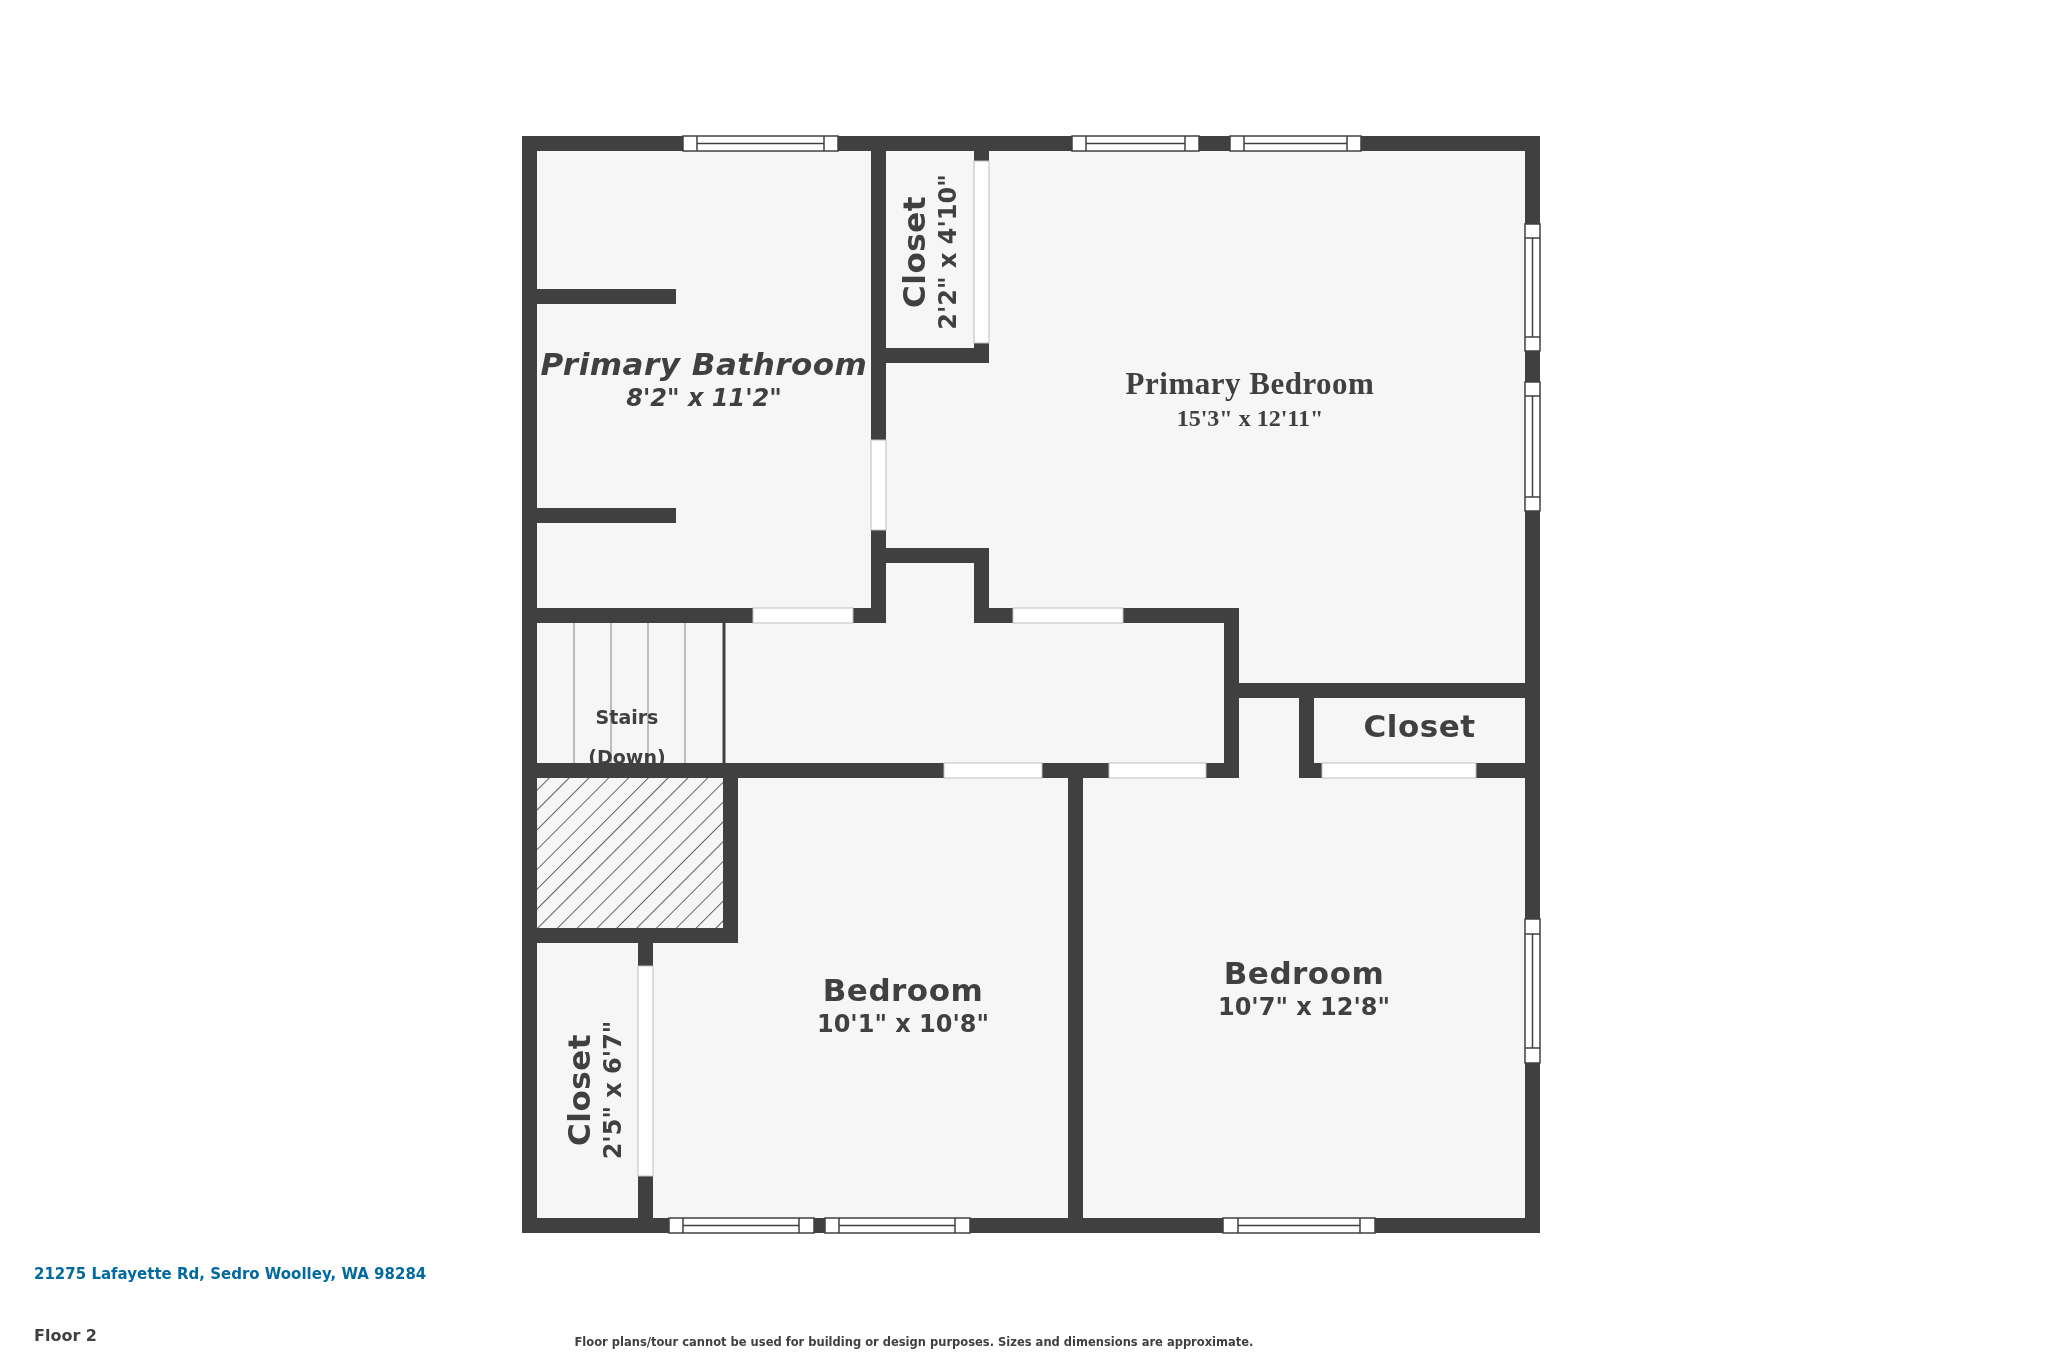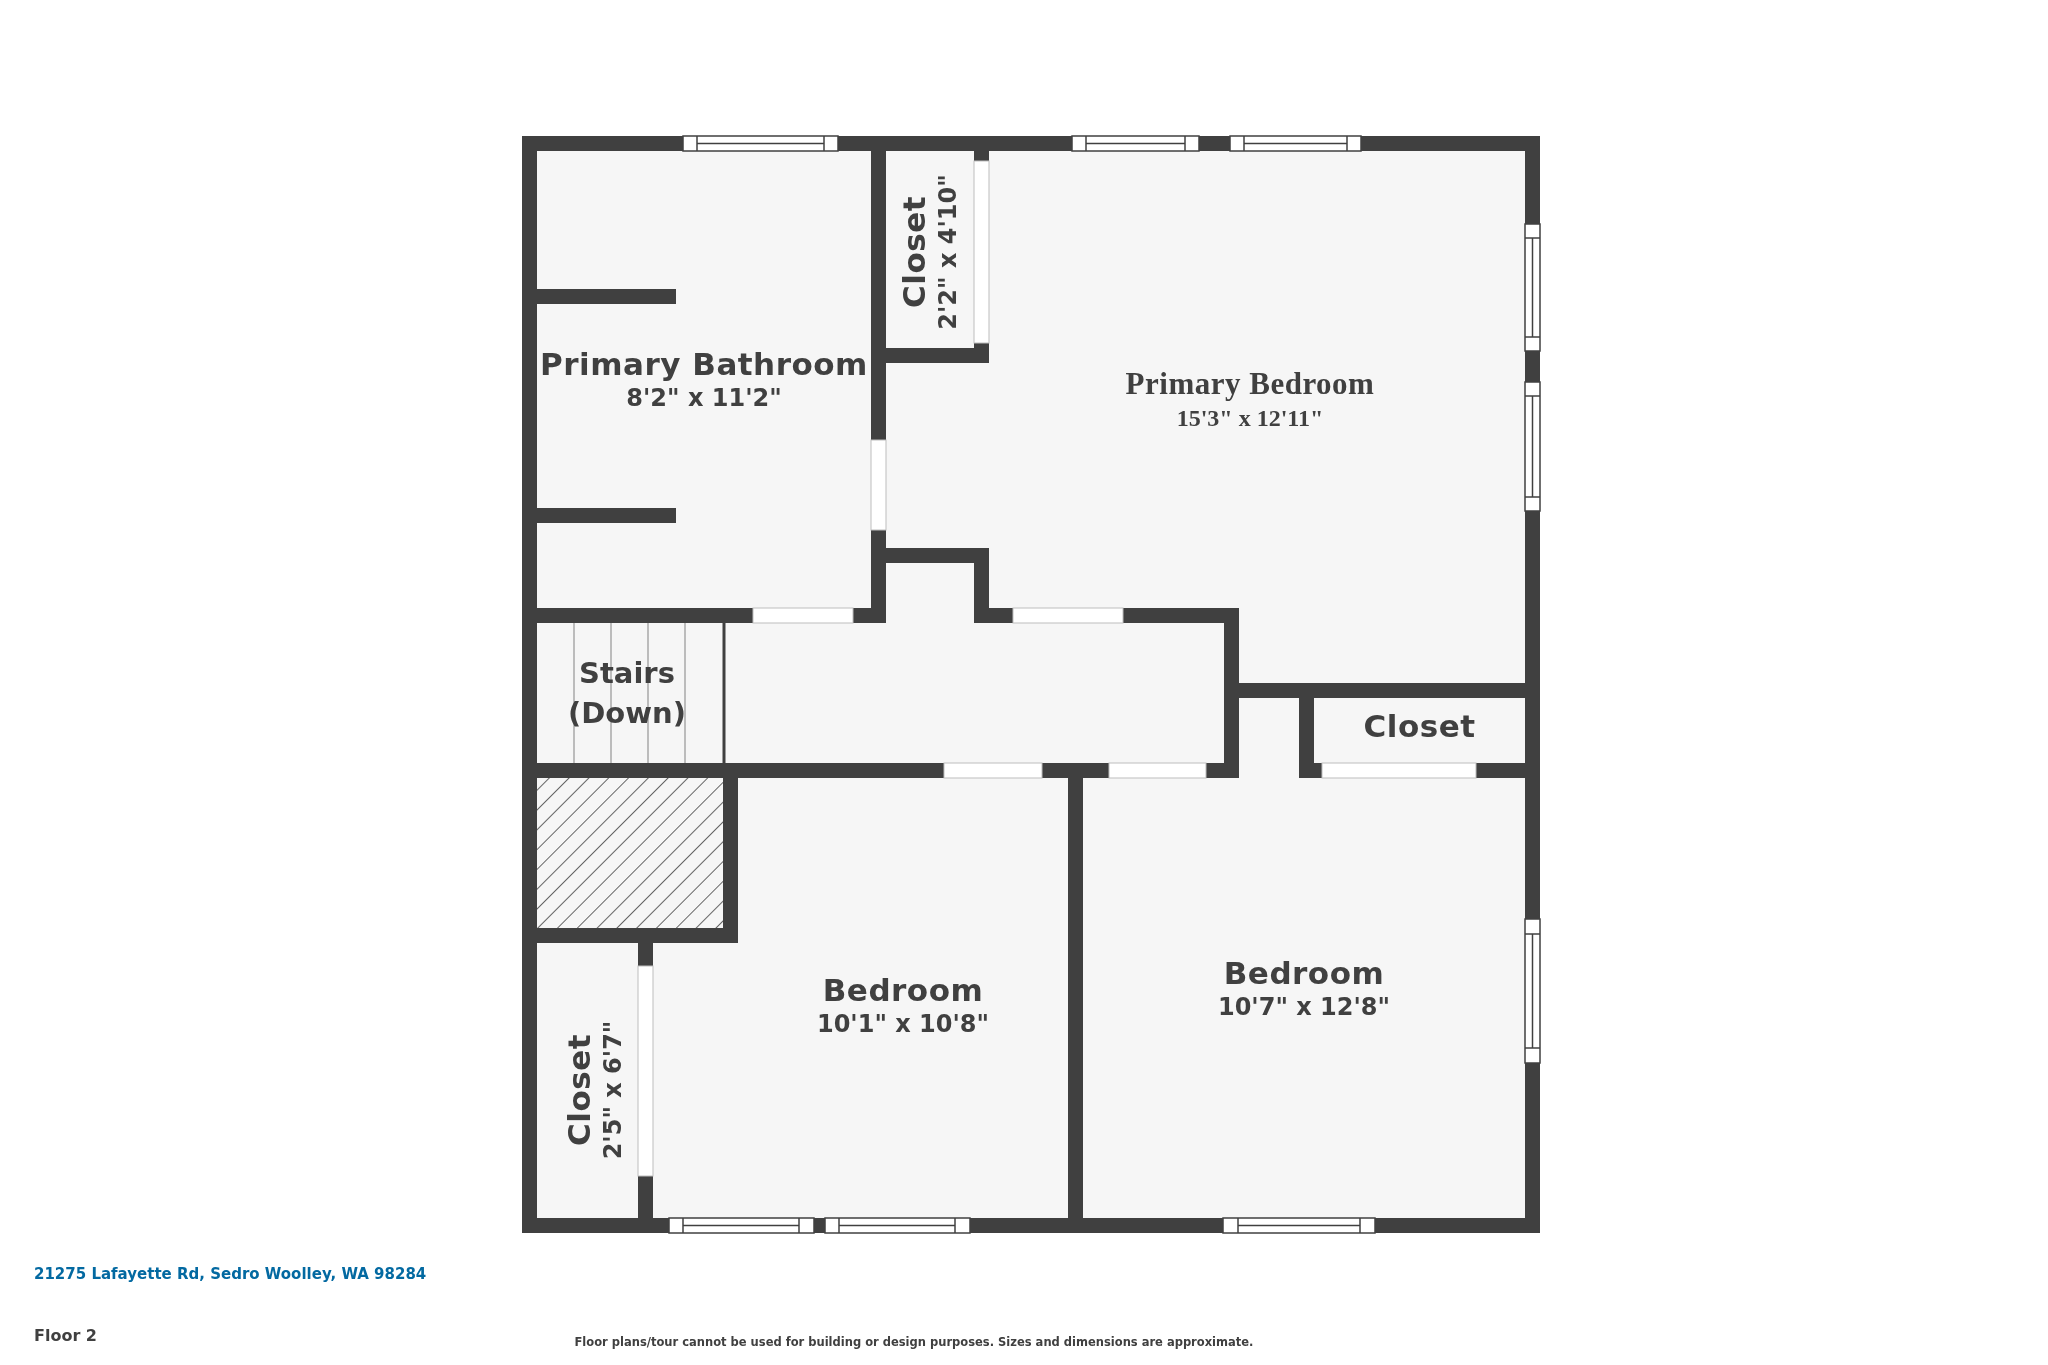--- a/index.html
+++ b/index.html
@@ -7,21 +7,21 @@
          font-family: "DejaVu Sans", "Liberation Sans", sans-serif; color: #404040; }
   #plan { position: absolute; left: 0; top: 0; width: 2048px; height: 1365px; }
   .room-label { position: absolute; text-align: center; font-weight: bold; color: #404040; white-space: nowrap; }
   .room-name { font-size: 31px; line-height: 36px; letter-spacing: 0.5px; }
   .room-dims { font-size: 24px; line-height: 32px; }
   .rot { transform-origin: center center; transform: rotate(-90deg); }
   .footer-address { position: absolute; left: 34px; top: 1265px; font-size: 15px; font-weight: bold; color: #0369a1; }
   .footer-floor { position: absolute; left: 34px; top: 1326px; font-size: 16px; font-weight: bold; color: #404040; }
   .footer-disclaimer { position: absolute; left: 0; width: 1828px; top: 1335px; text-align: center;
                        font-size: 11.5px; font-weight: bold; color: #404040; }
-  .stairs-label { font-size: 29px; line-height: 40px; }
+  .stairs-label { font-size: 19px; line-height: 40px; margin-top: 44px; }
 </style>
 </head>
 <body>
 
 <svg id="plan" viewBox="0 0 2048 1365" xmlns="http://www.w3.org/2000/svg">
   <defs>
     <pattern id="hatch" patternUnits="userSpaceOnUse" width="14" height="14" patternTransform="rotate(45)">
       <rect width="14" height="14" fill="#f6f6f6"></rect>
       <line x1="0" y1="0" x2="0" y2="14" stroke="#404040" stroke-width="1.6"></line>
     </pattern>
@@ -131,21 +131,21 @@
       <line x1="955" y1="1218" x2="955" y2="1233"></line>
     <line x1="839" y1="1225.5" x2="955" y2="1225.5"></line>
 
     <rect x="1223" y="1218" width="152" height="15"></rect>
     <line x1="1238" y1="1218" x2="1238" y2="1233"></line>
       <line x1="1360" y1="1218" x2="1360" y2="1233"></line>
     <line x1="1238" y1="1225.5" x2="1360" y2="1225.5"></line>
   </g>
 </svg>
 
-<div class="room-label" style="left:537px; width:334px; top:346px;">
+<div class="room-label" style="left:537px; width:334px; top:346px;font-style:italic;">
   <div class="room-name">Primary Bathroom</div>
   <div class="room-dims">8'2" x 11'2"</div>
 </div>
 
 <div class="room-label rot" style="left:830px; width:200px; top:218px;">
   <div class="room-name">Closet</div>
   <div class="room-dims">2'2" x 4'10"</div>
 </div>
 
 <div class="room-label" style="left:1100px; width:300px; top:366px;font-family:Liberation Serif, serif;">

